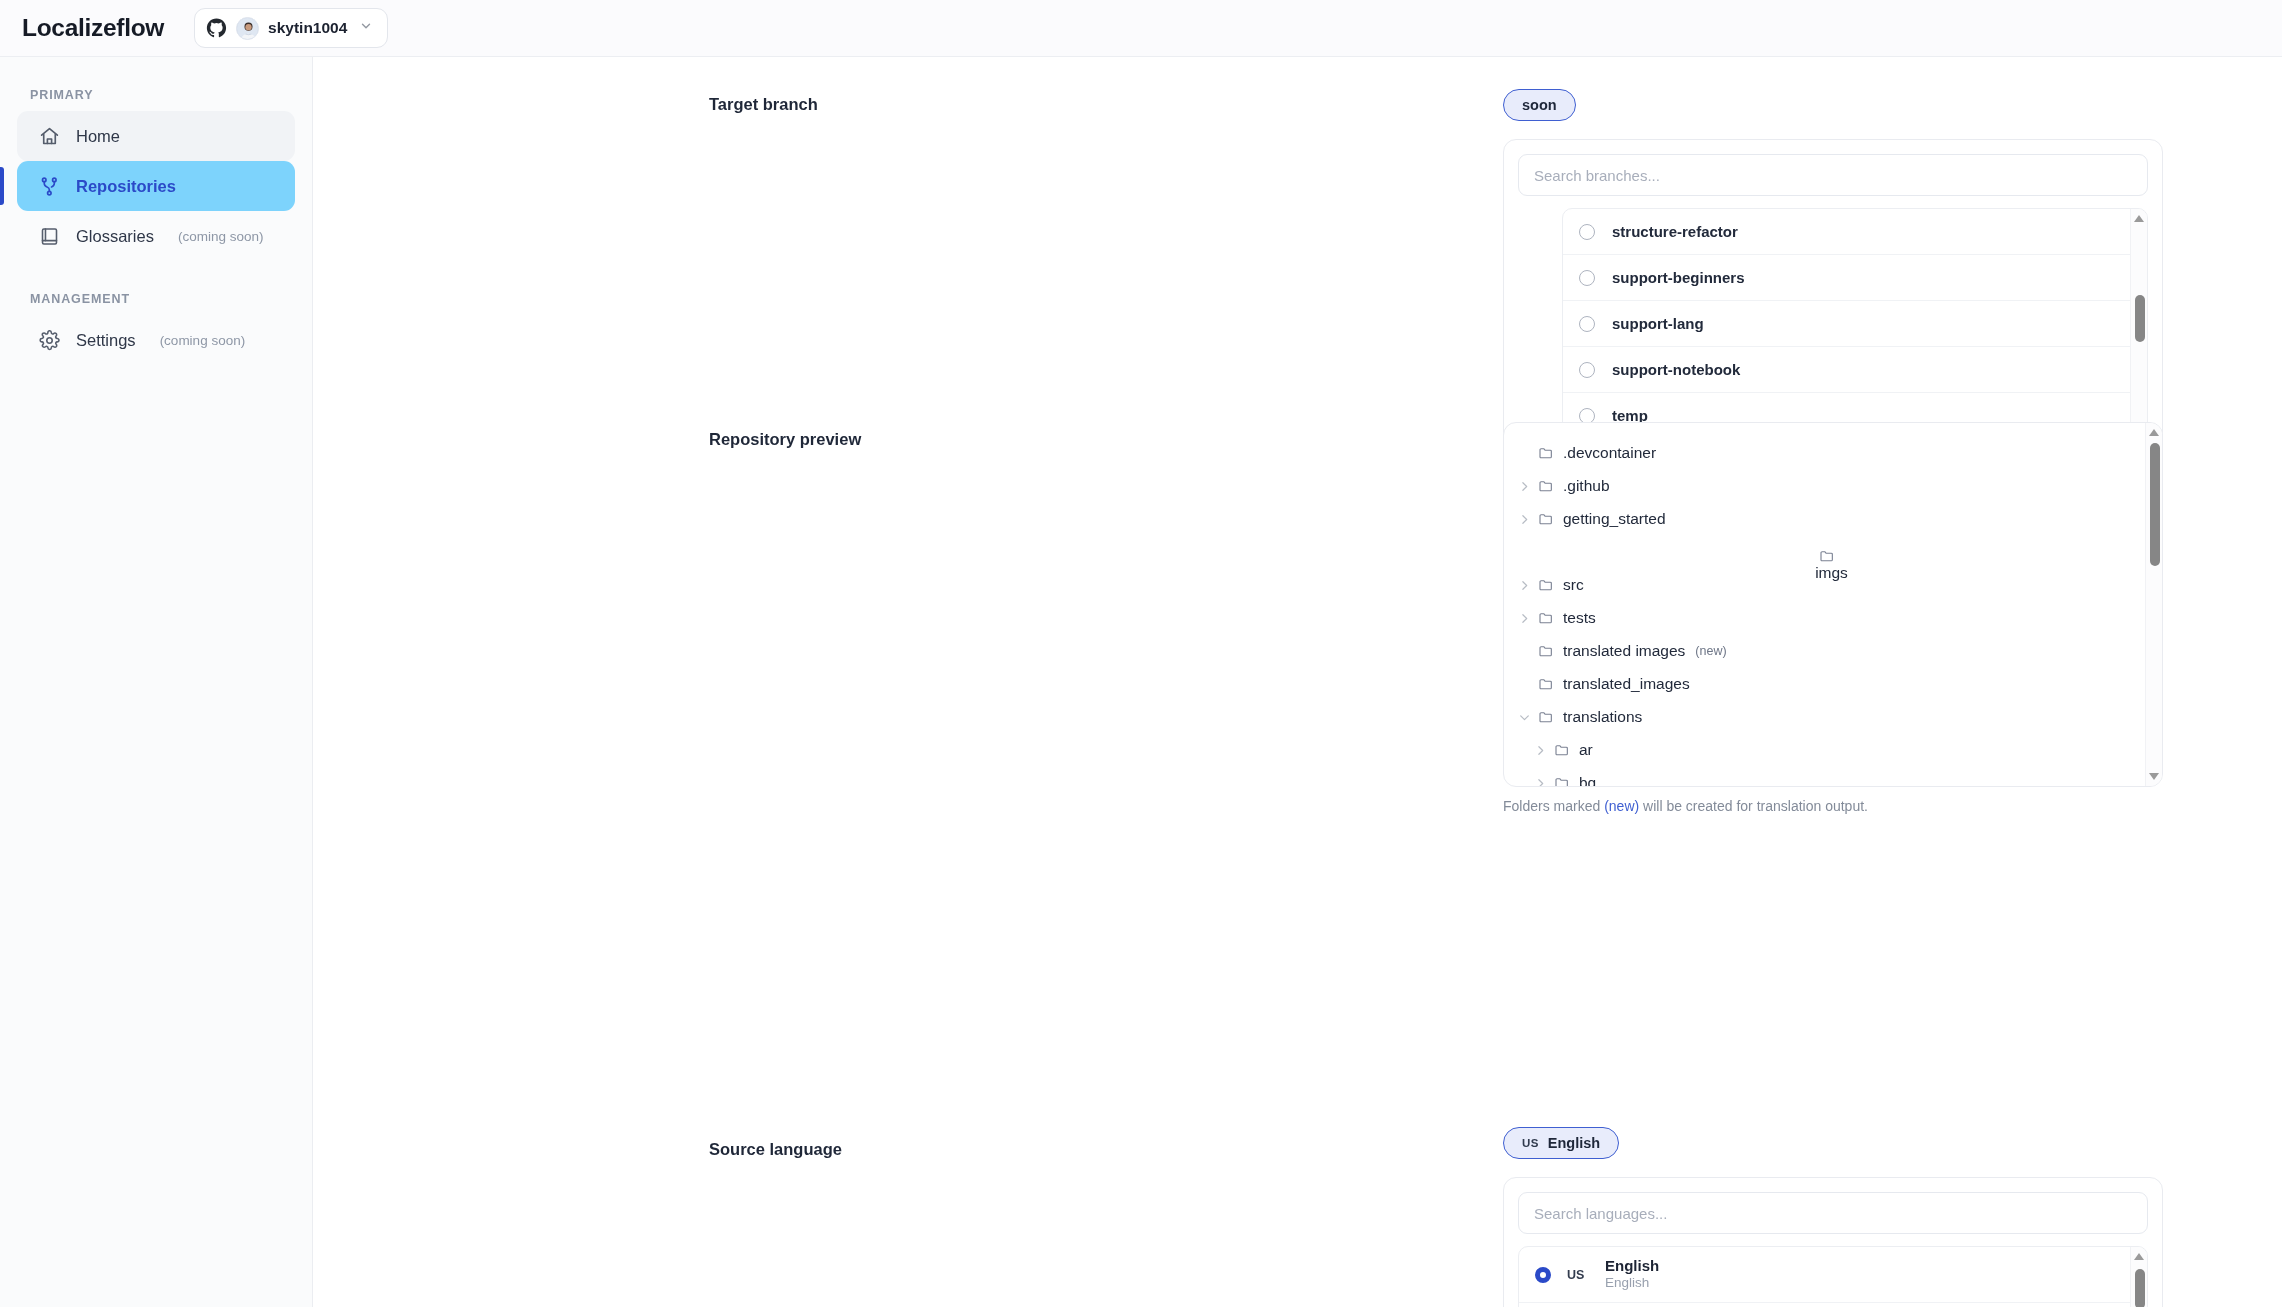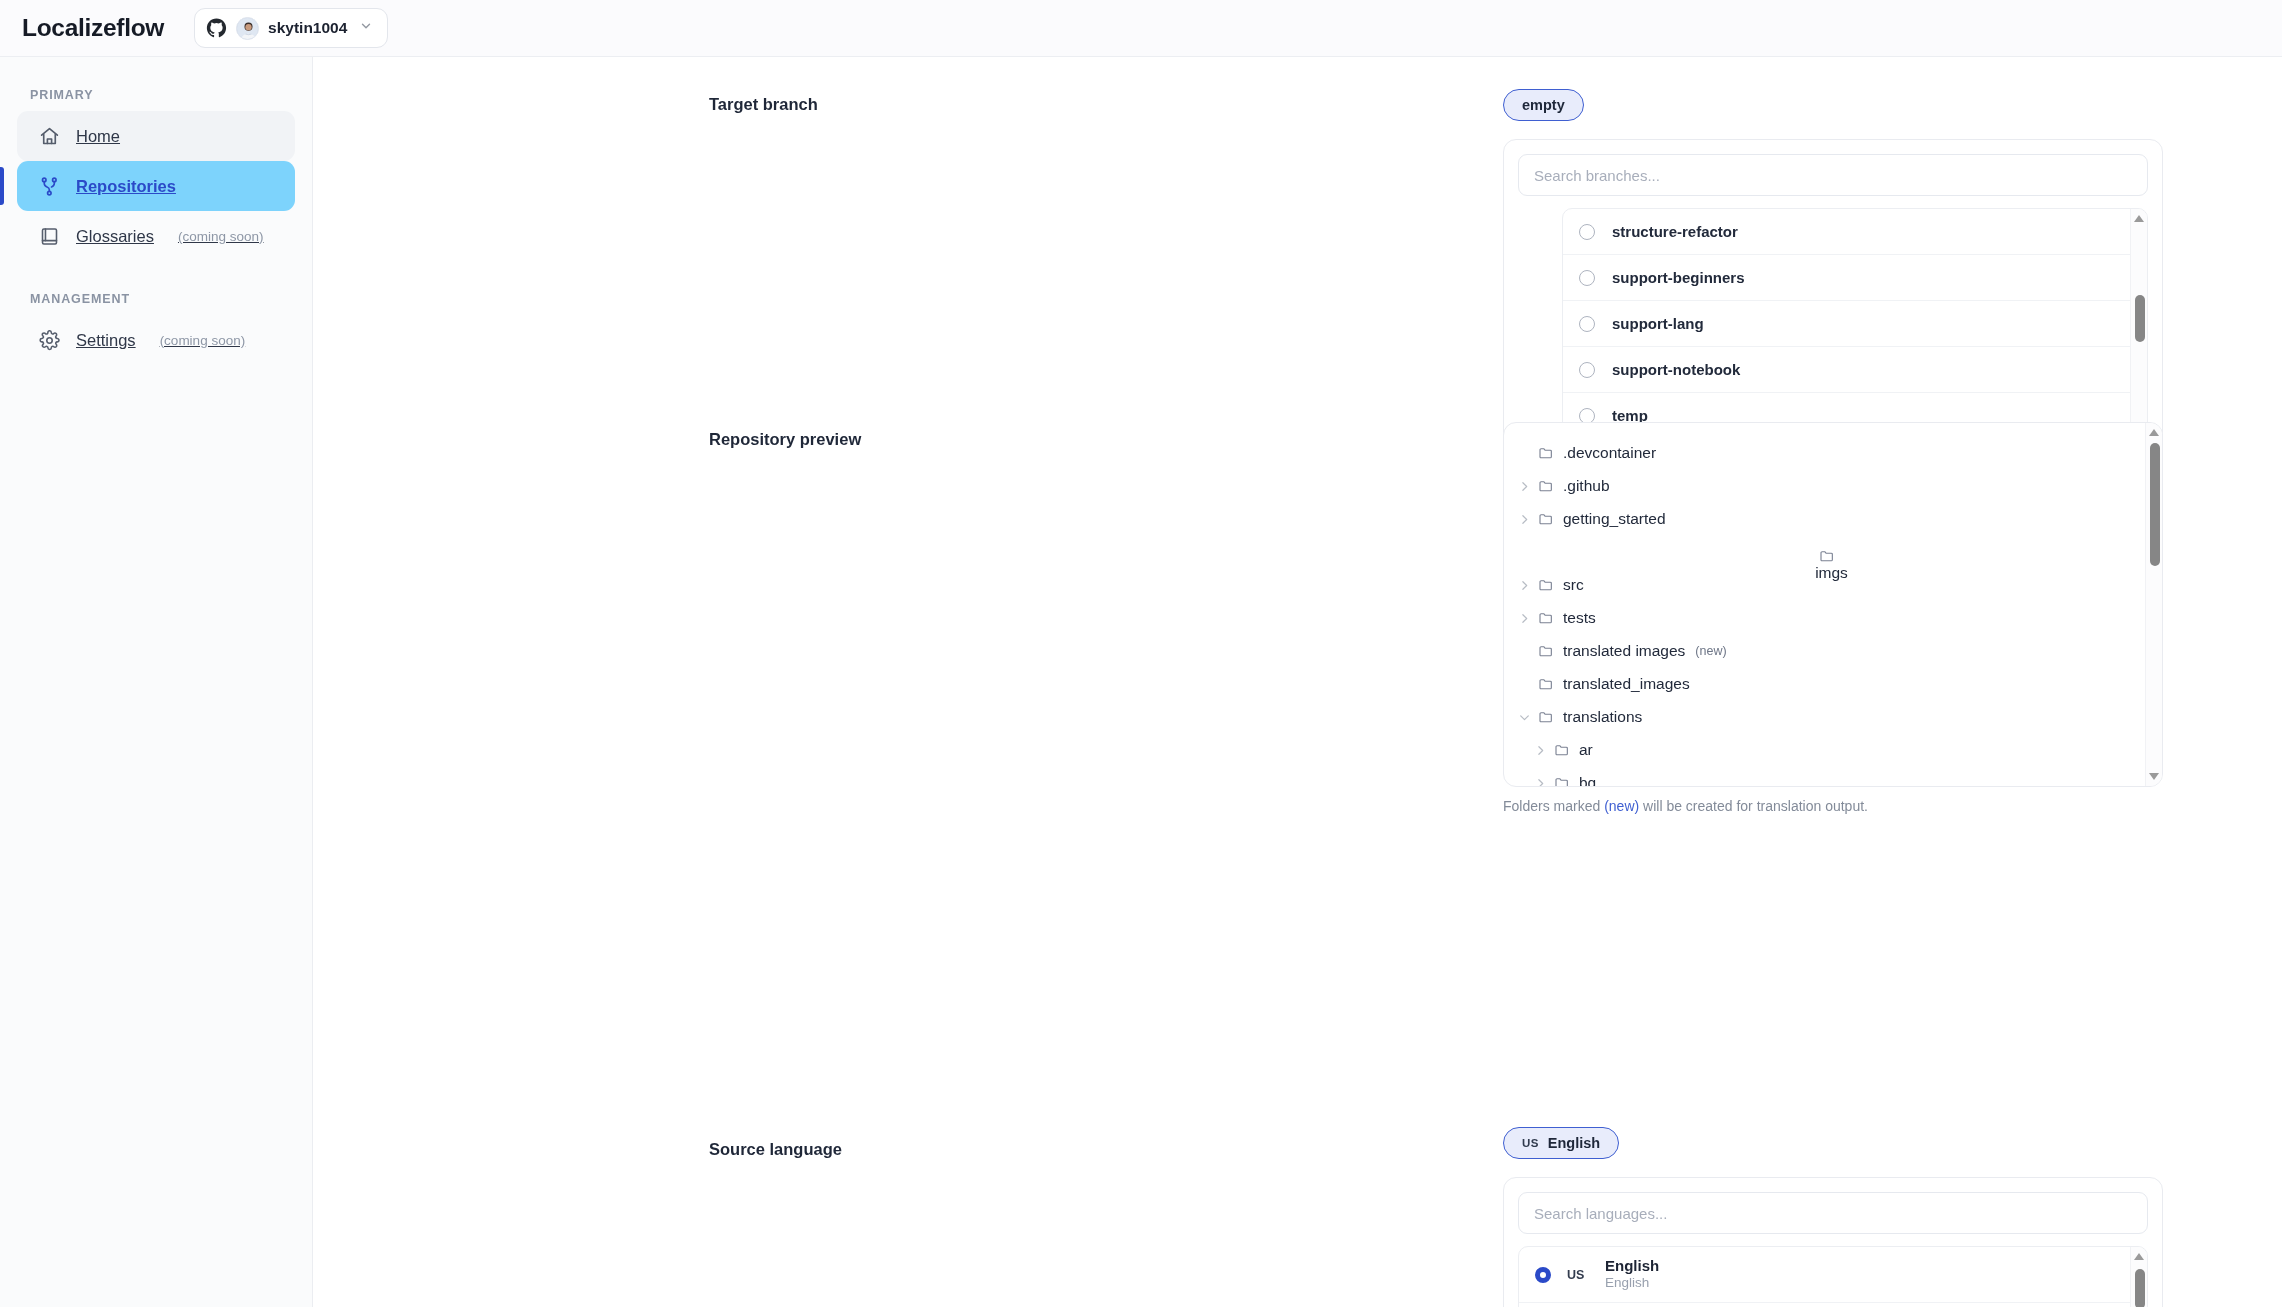--- a/index.html
+++ b/index.html
@@ -58,21 +58,21 @@
     padding: 9px 0 9px 13px;
   }
   .nav-section.mgmt { margin-top: 22px; }
   .nav-item {
     position: relative;
     height: 50px;
     display: flex; align-items: center; gap: 16px;
     padding-left: 22px;
     border-radius: 11px;
     color: #2f3748;
-    font-size: 16.5px; font-weight: 500; text-decoration: underline;
+    font-size: 16.5px; font-weight: 500;
   }
   .nav-item .ico { width: 21px; height: 21px; flex: none; opacity: .85; }
   .nav-item.hovered { background: #f1f3f6; }
   .nav-item.active {
     background: #7dd3fc;
     color: #2b4ac8;
     font-weight: 600;
   }
   .nav-item.active .ico { opacity: 1; }
   .nav-item.active::before {
@@ -298,21 +298,21 @@
   </div>
 </nav>
 
 <main class="main">
 
   <div class="row" style="top:0;height:560px;">
     <div class="row-label" style="top:38px;">Target branch</div>
 
     <div class="field" style="top:32px;">
       <span class="chip">
-        <span>empty</span>
+        <span>soon</span>
       </span>
 
       <div class="panel" style="margin-top:18px;">
         <input class="search-box" type="text" value="" placeholder="Search branches..." style="">
 
         <div class="listwrap" style="height:243px;margin-left:44px;">
           <div style="padding-right:17px;">
             <div class="listrow">
               <span class="radio"></span>
               <span>structure-refactor</span>

